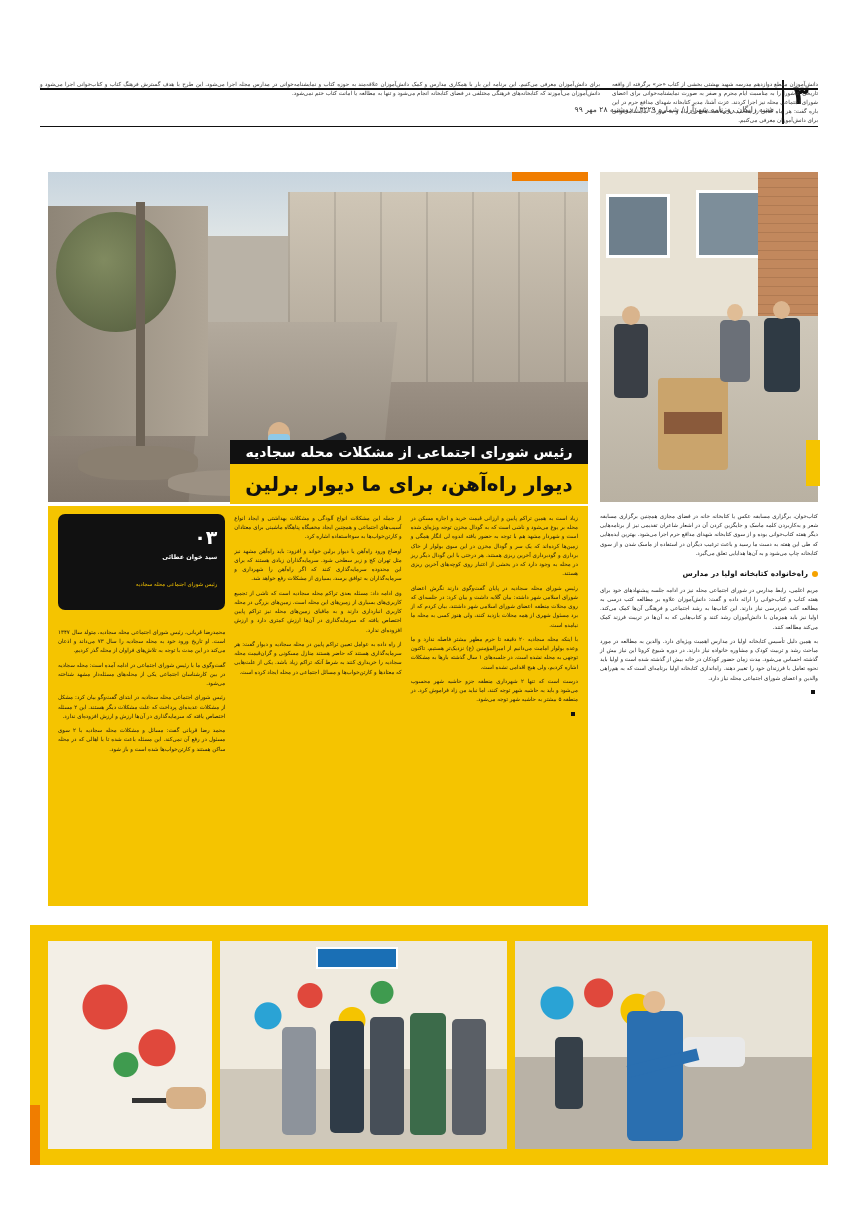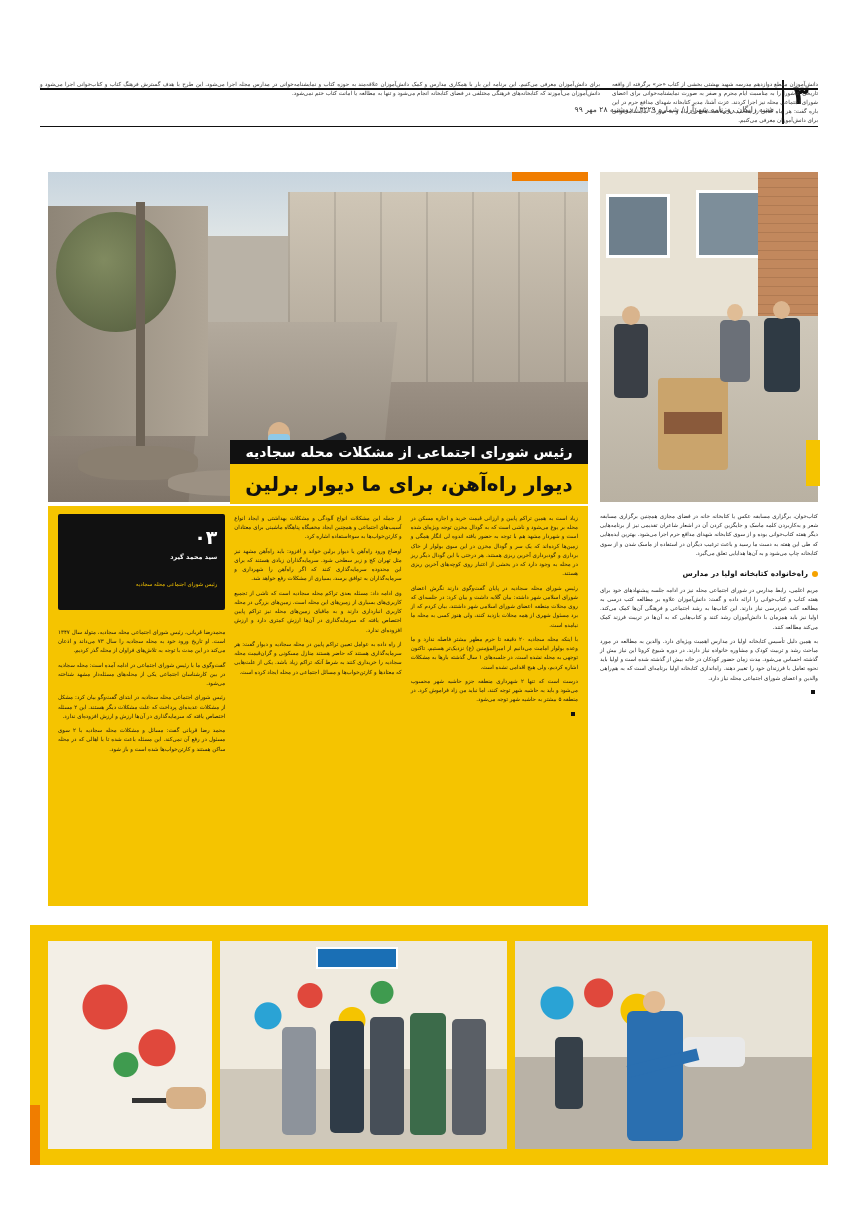--- a/index.html
+++ b/index.html
@@ -64,21 +64,21 @@
     color:#111;font-size:20px;font-weight:bold;line-height:40px;text-align:center;
     letter-spacing:-.2px;
   }
   .orange-tab{position:absolute;left:512px;top:172px;width:76px;height:9px;background:#f07d00;}
 
   
   .yellowbox{position:absolute;left:48px;top:506px;width:540px;height:400px;background:#f5c400;}
   .ycols{position:absolute;inset:8px 10px 10px 10px;display:flex;flex-direction:row-reverse;gap:9px;}
   .ycol{flex:1;font-size:5.5px;line-height:1.68;text-align:justify;color:#141414;direction:rtl;}
   .bylinebox{position:relative;width:100%;height:96px;background:#111;color:#fff;margin-bottom:18px;
-             border-radius:2px;}
+             border-radius:7px;}
   .byline-num{position:absolute;right:8px;top:8px;font-size:19px;font-weight:bold;color:#fff;letter-spacing:-1px;}
   .byline-name{position:absolute;right:8px;top:38px;width:80px;text-align:right;font-size:6.4px;font-weight:bold;line-height:1.6;color:#fff;}
   .byline-role{position:absolute;right:8px;top:66px;width:86px;text-align:right;font-size:5.4px;line-height:1.55;color:#f5c400;}
   .para{margin:0 0 5px 0;}
   .sq{display:inline-block;width:4px;height:4px;background:#111;margin-right:3px;vertical-align:middle;}
 
   
   .photoR{position:absolute;left:600px;top:172px;width:218px;height:330px;overflow:hidden;background:#d9d3c6;}
   .photoR .bld{position:absolute;left:0;top:0;width:100%;height:150px;background:#e8e2d4;}
   .photoR .bld:before{content:"";position:absolute;left:6px;top:22px;width:58px;height:58px;background:#6e7f8c;border:3px solid #fff;}
@@ -184,21 +184,21 @@
 
   <div class="kicker">رئیس شورای اجتماعی از مشکلات محله سجادیه گفت</div>
   <div class="headline">دیوار راه‌آهن، برای ما دیوار برلین است</div>
 
   <div class="yellowbox">
     <div class="ycols">
 
       <div class="ycol">
         <div class="bylinebox">
           <div class="byline-num">۰۳</div>
-          <div class="byline-name">سید محمد گیرد</div>
+          <div class="byline-name">سید خوان عطائی</div>
           <div class="byline-role">رئیس شورای اجتماعی محله سجادیه</div>
         </div>
         <p class="para">محمدرضا قربانی، رئیس شورای اجتماعی محله سجادیه، متولد سال ۱۳۴۷ است. او تاریخ ورود خود به محله سجادیه را سال ۷۳ می‌داند و اذعان می‌کند در این مدت با توجه به تلاش‌های فراوان از محله گذر کردیم.</p>
         <p class="para">گفت‌وگوی ما با رئیس شورای اجتماعی در ادامه آمده است: محله سجادیه در بین کارشناسان اجتماعی یکی از محله‌های مسئله‌دار مشهد شناخته می‌شود.</p>
         <p class="para">رئیس شورای اجتماعی محله سجادیه در ابتدای گفت‌وگو بیان کرد: مشکل از مشکلات عدیده‌ای پرداخت که علت مشکلات دیگر هستند. این ۲ مسئله اختصاص یافته که سرمایه‌گذاری در آن‌ها ارزش و ارزش افزوده‌ای ندارد.</p>
         <p class="para">محمد رضا قربانی گفت: مسائل و مشکلات محله سجادیه با ۲ سوی مسئول در رفع آن نمی‌کند. این مسئله باعث شده تا با اهالی که در محله ساکن هستند و کارتن‌خواب‌ها شده است و باز شود.</p>
       </div>
 
       <div class="ycol">
         <p class="para">از جمله این مشکلات انواع آلودگی و مشکلات بهداشتی و ایجاد انواع آسیب‌های اجتماعی و همچنین ایجاد مخفیگاه پناهگاه ماشینی برای معتادان و کارتن‌خواب‌ها به سوء‌استفاده اشاره کرد.</p>

